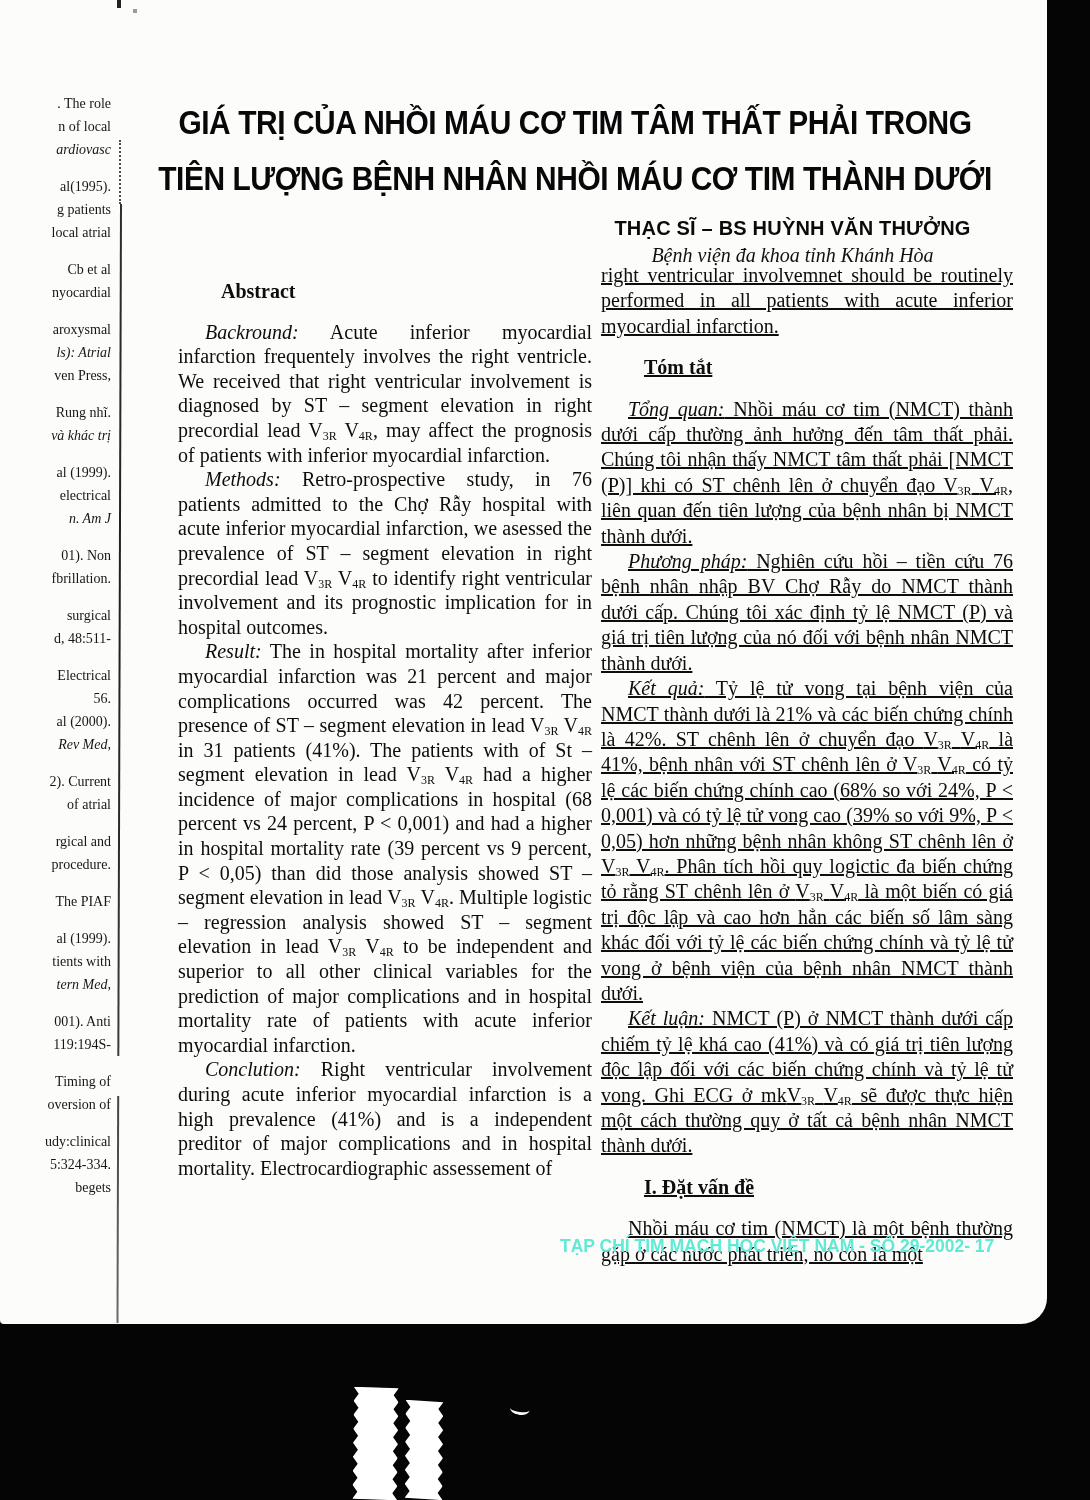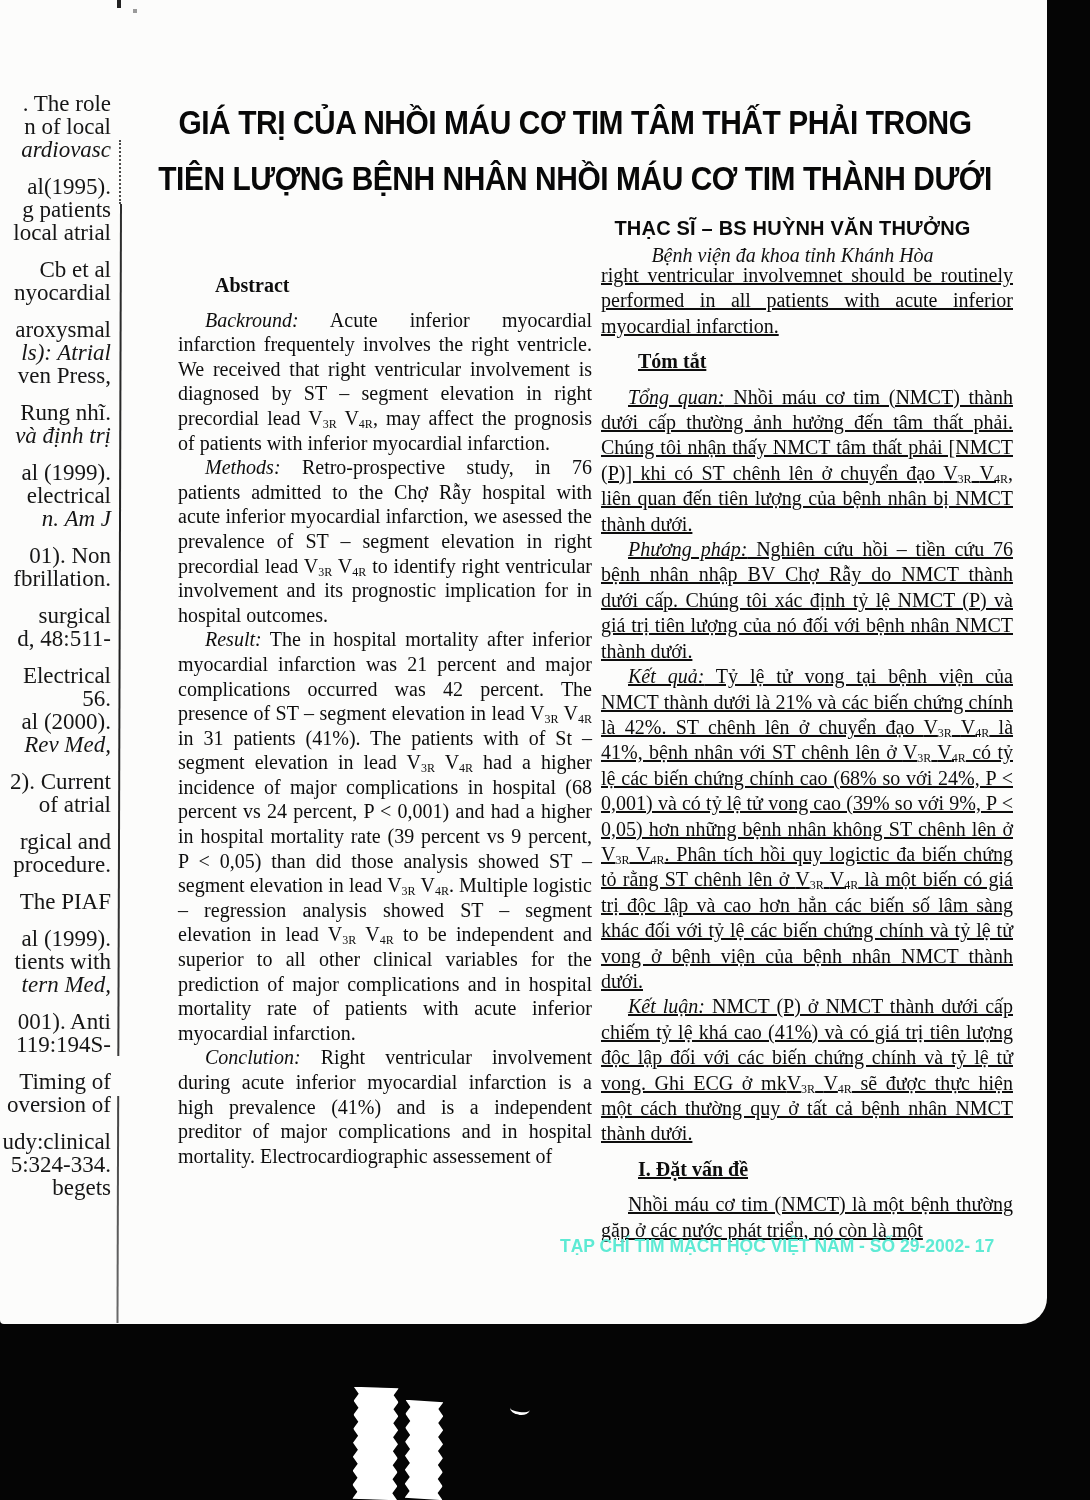--- a/index.html
+++ b/index.html
@@ -52,21 +52,21 @@
     border-bottom: 3px solid #fff;
     border-radius: 50%;
     transform: rotate(7deg);
     z-index: 4;
   }
   
   .margin-frags {
     position: absolute; left: 0; top: 92px; width: 111px;
     text-align: right;
     font-family: "Liberation Serif", serif;
-    font-size: 23px; line-height: 23px;
+    font-size: 14px; line-height: 23px;
     color: #161616;
     white-space: nowrap;
     z-index: 2;
   }
   .frag-group { margin-bottom: 14px; }
   
   .title {
     position: absolute; left: 100px; top: 94px; width: 950px;
     text-align: center;
     font-family: "Liberation Sans", sans-serif;
@@ -92,21 +92,21 @@
   }
   
   .col {
     position: absolute;
     font-family: "Liberation Serif", serif;
     font-size: 20px; color: #0d0d0d;
     z-index: 2;
   }
   .col-left  { left: 178px; top: 263px; width: 414px; line-height: 24.6px; }
   .col-right { left: 601px; top: 263px; width: 412px; line-height: 25.4px; text-decoration: underline; }
-  .col-heading { font-weight: bold; margin: 10px; padding-left: 27px; font-size: 20px; }
+  .col-heading { font-weight: bold; margin: 16px; padding-left: 27px; font-size: 20px; }
   .para { margin: 0; text-align: justify; text-indent: 27px; }
   .para.no-indent { text-indent: 0; }
   .it { font-style: italic; }
   sub { font-size: 12px; vertical-align: -3px; line-height: 0; }
   
   .footer {
     position: absolute; top: 1236px; left: 560px; width: 423px;
     text-align: right;
     font-family: "Liberation Sans", sans-serif;
     font-weight: bold; font-size: 17.5px; color: #5eead4;
@@ -141,21 +141,21 @@
       <div class="frag-line">Cb et al</div>
       <div class="frag-line">nyocardial</div>
     </div>
     <div class="frag-group">
       <div class="frag-line">aroxysmal</div>
       <div class="frag-line it">ls): Atrial</div>
       <div class="frag-line">ven Press,</div>
     </div>
     <div class="frag-group">
       <div class="frag-line">Rung nhĩ.</div>
-      <div class="frag-line it">và định trị</div>
+      <div class="frag-line it">và khác trị</div>
     </div>
     <div class="frag-group">
       <div class="frag-line">al (1999).</div>
       <div class="frag-line">electrical</div>
       <div class="frag-line it">n. Am J</div>
     </div>
     <div class="frag-group">
       <div class="frag-line">01). Non</div>
       <div class="frag-line">fbrillation.</div>
     </div>

